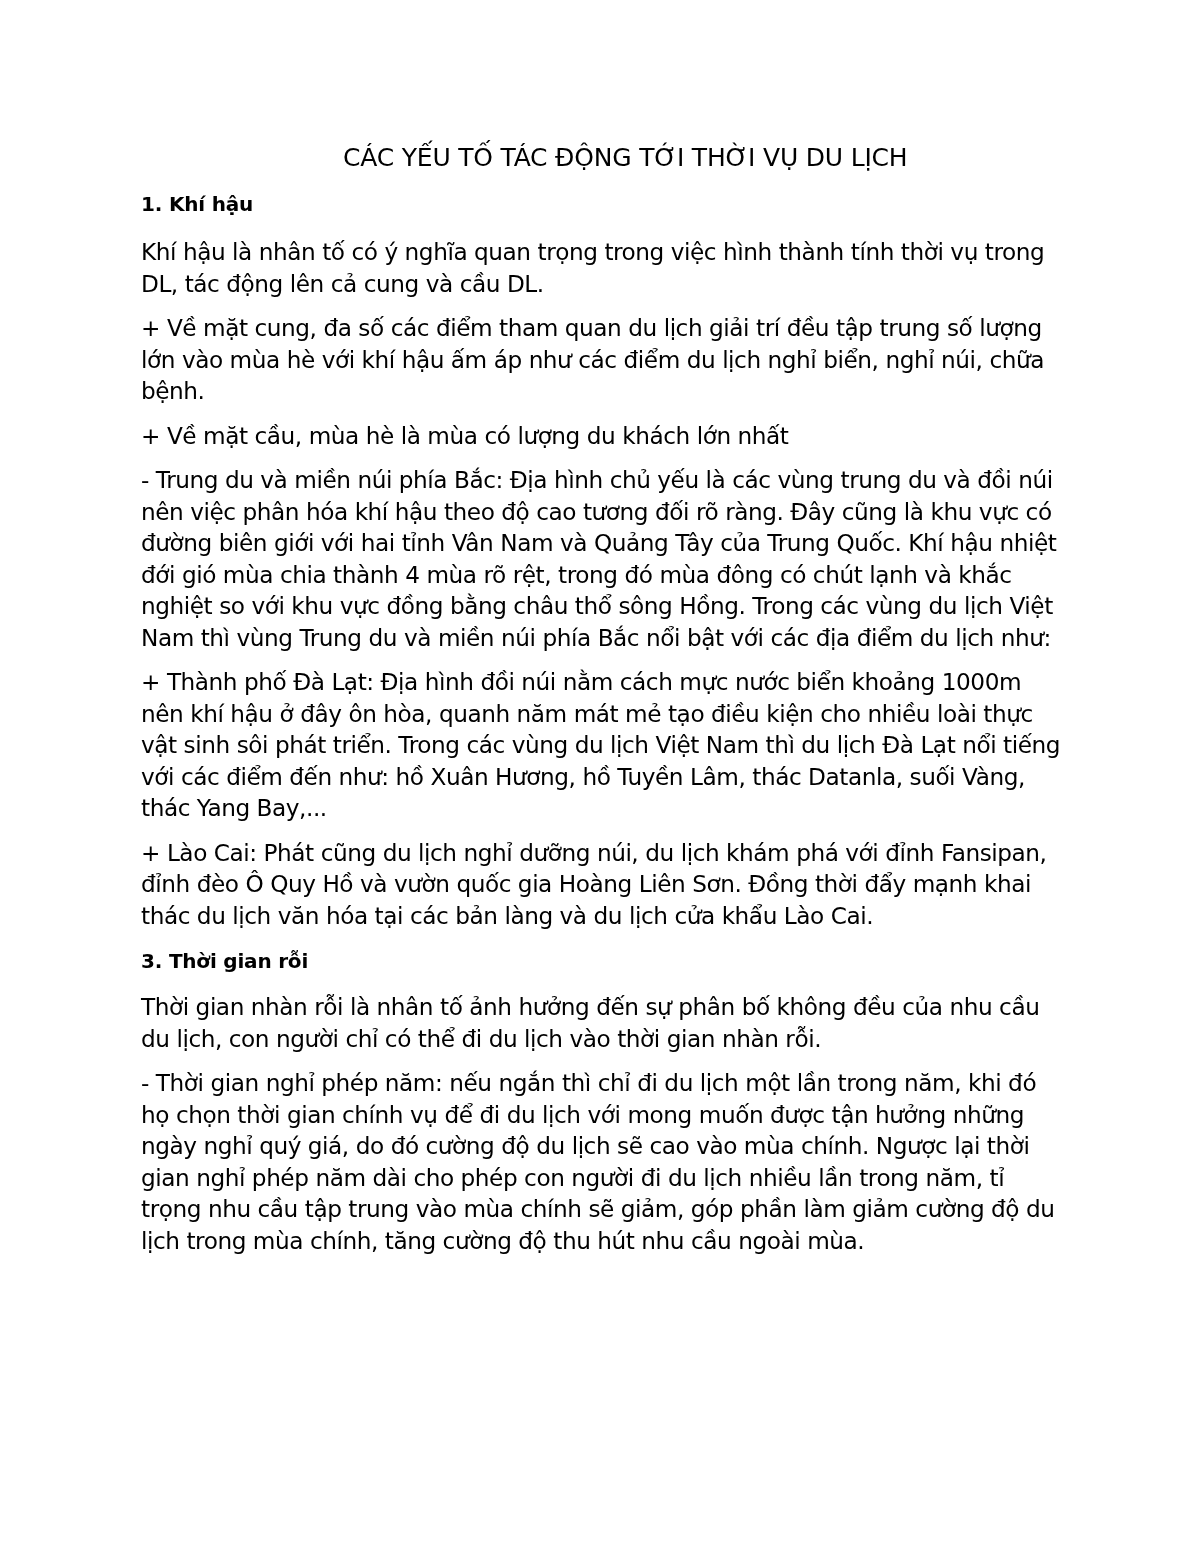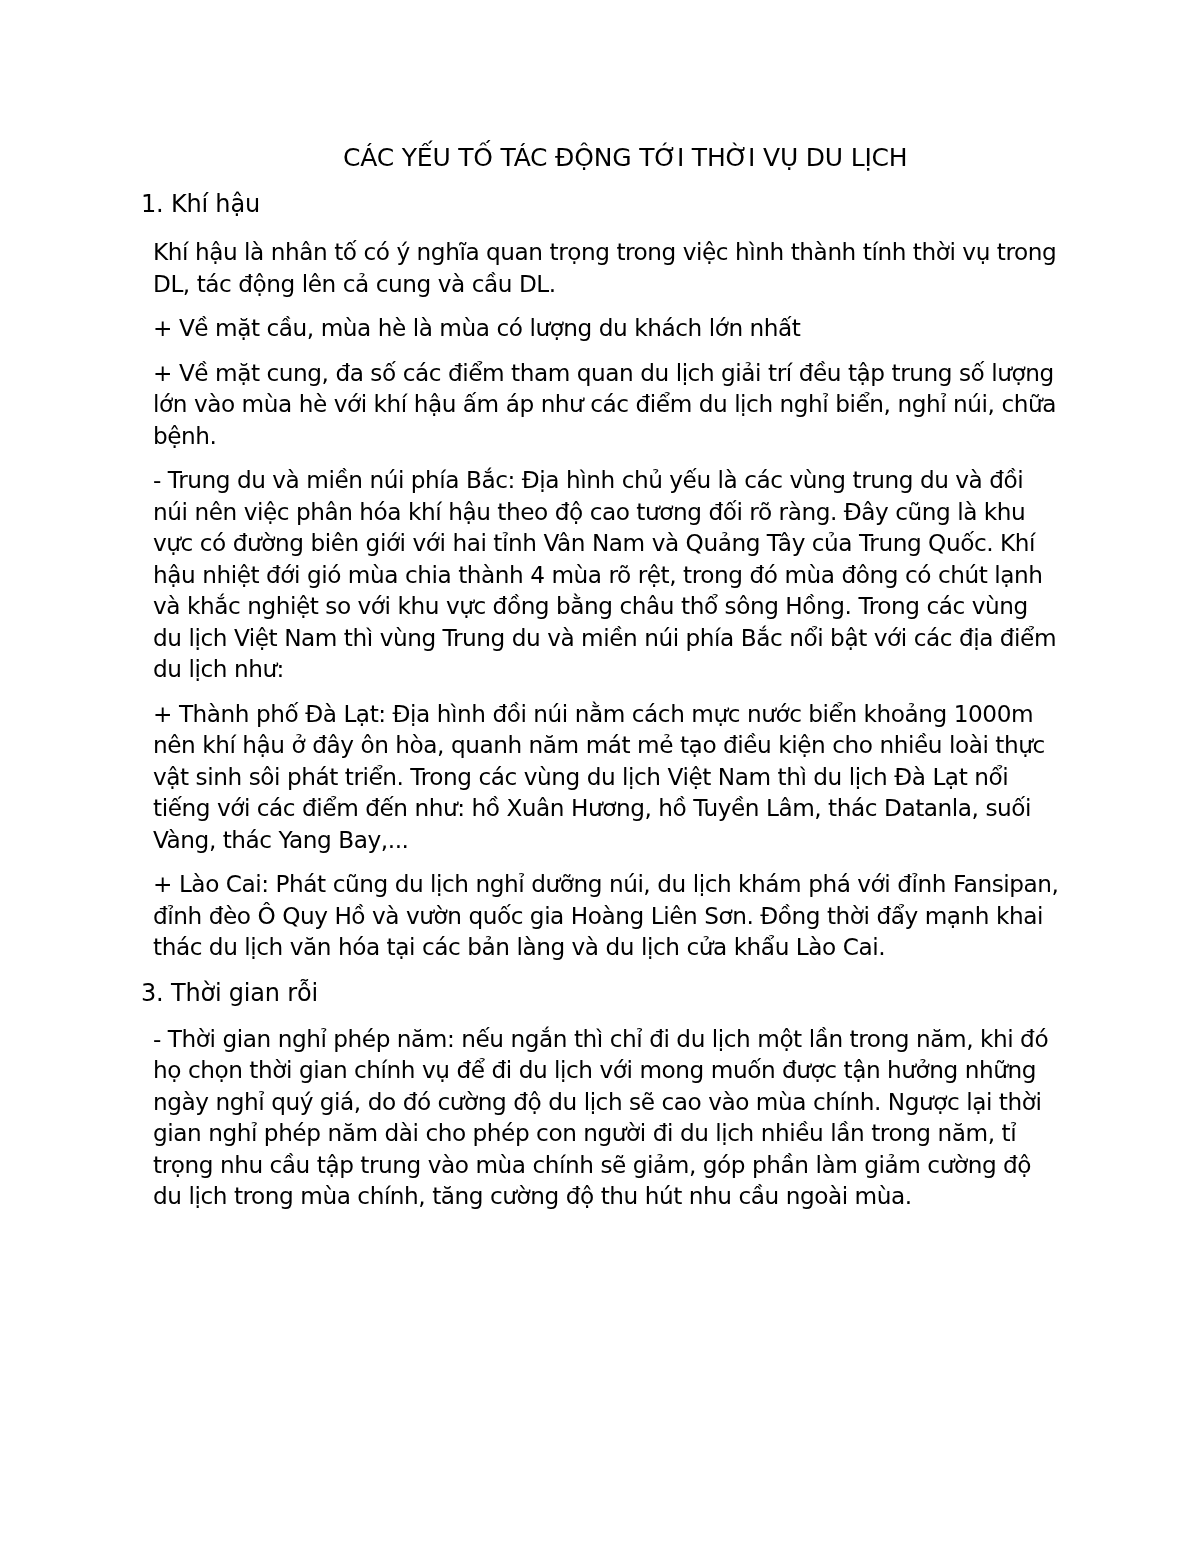--- a/index.html
+++ b/index.html
@@ -24,49 +24,50 @@
     .doc-title {
       font-family: "DejaVu Sans", sans-serif;
       font-size: 25px;
       font-weight: normal;
       margin: 0 0 12px 202px;
       line-height: 36px;
       white-space: nowrap;
       letter-spacing: -0.2px;
     }
     .section-heading {
-      font-size: 24px;
-      font-weight: normal;
+      font-size: 20px;
+      font-weight: bold;
       margin: 10px 0 16px 0;
       line-height: 32px;
       letter-spacing: -0.2px;
     }
     .para {
       font-size: 23.2px;
       line-height: 31.5px;
-      margin: 0 0 13px 12px;
+      margin: 0 0 13px 0;
       letter-spacing: -0.45px;
       word-spacing: 0px;
     }
     .section-heading.s1 { margin-top: 8px; }
     .section-heading.s2 { margin-top: 14px; margin-bottom: 14px; }
   </style>
 </head>
 <body>
 
 <div class="page">
   <h1 class="doc-title">CÁC YẾU TỐ TÁC ĐỘNG TỚI THỜI VỤ DU LỊCH</h1>
 
   <section>
     <h2 class="section-heading s1">1. Khí hậu</h2>
     <p class="para">Khí hậu là nhân tố có ý nghĩa quan trọng trong việc hình thành tính thời vụ trong DL, tác động lên cả cung và cầu DL.</p>
+    <p class="para">+ Về mặt cung, đa số các điểm tham quan du lịch giải trí đều tập trung số lượng lớn vào mùa hè với khí hậu ấm áp như các điểm du lịch nghỉ biển, nghỉ núi, chữa bệnh.</p>
     <p class="para">+ Về mặt cầu, mùa hè là mùa có lượng du khách lớn nhất</p>
-    <p class="para">+ Về mặt cung, đa số các điểm tham quan du lịch giải trí đều tập trung số lượng lớn vào mùa hè với khí hậu ấm áp như các điểm du lịch nghỉ biển, nghỉ núi, chữa bệnh.</p>
     <p class="para">- Trung du và miền núi phía Bắc: Địa hình chủ yếu là các vùng trung du và đồi núi nên việc phân hóa khí hậu theo độ cao tương đối rõ ràng. Đây cũng là khu vực có đường biên giới với hai tỉnh Vân Nam và Quảng Tây của Trung Quốc. Khí hậu nhiệt đới gió mùa chia thành 4 mùa rõ rệt, trong đó mùa đông có chút lạnh và khắc nghiệt so với khu vực đồng bằng châu thổ sông Hồng. Trong các vùng du lịch Việt Nam thì vùng Trung du và miền núi phía Bắc nổi bật với các địa điểm du lịch như:</p>
     <p class="para">+ Thành phố Đà Lạt: Địa hình đồi núi nằm cách mực nước biển khoảng 1000m nên khí hậu ở đây ôn hòa, quanh năm mát mẻ tạo điều kiện cho nhiều loài thực vật sinh sôi phát triển. Trong các vùng du lịch Việt Nam thì du lịch Đà Lạt nổi tiếng với các điểm đến như: hồ Xuân Hương, hồ Tuyền Lâm, thác Datanla, suối Vàng, thác Yang Bay,...</p>
     <p class="para">+ Lào Cai: Phát cũng du lịch nghỉ dưỡng núi, du lịch khám phá với đỉnh Fansipan, đỉnh đèo Ô Quy Hồ và vườn quốc gia Hoàng Liên Sơn. Đồng thời đẩy mạnh khai thác du lịch văn hóa tại các bản làng và du lịch cửa khẩu Lào Cai.</p>
   </section>
 
   <section>
     <h2 class="section-heading s2">3. Thời gian rỗi</h2>
+    <p class="para">Thời gian nhàn rỗi là nhân tố ảnh hưởng đến sự phân bố không đều của nhu cầu du lịch, con người chỉ có thể đi du lịch vào thời gian nhàn rỗi.</p>
     <p class="para">- Thời gian nghỉ phép năm: nếu ngắn thì chỉ đi du lịch một lần trong năm, khi đó họ chọn thời gian chính vụ để đi du lịch với mong muốn được tận hưởng những ngày nghỉ quý giá, do đó cường độ du lịch sẽ cao vào mùa chính. Ngược lại thời gian nghỉ phép năm dài cho phép con người đi du lịch nhiều lần trong năm, tỉ trọng nhu cầu tập trung vào mùa chính sẽ giảm, góp phần làm giảm cường độ du lịch trong mùa chính, tăng cường độ thu hút nhu cầu ngoài mùa.</p>
   </section>
 </div>
 
 </body></html>

